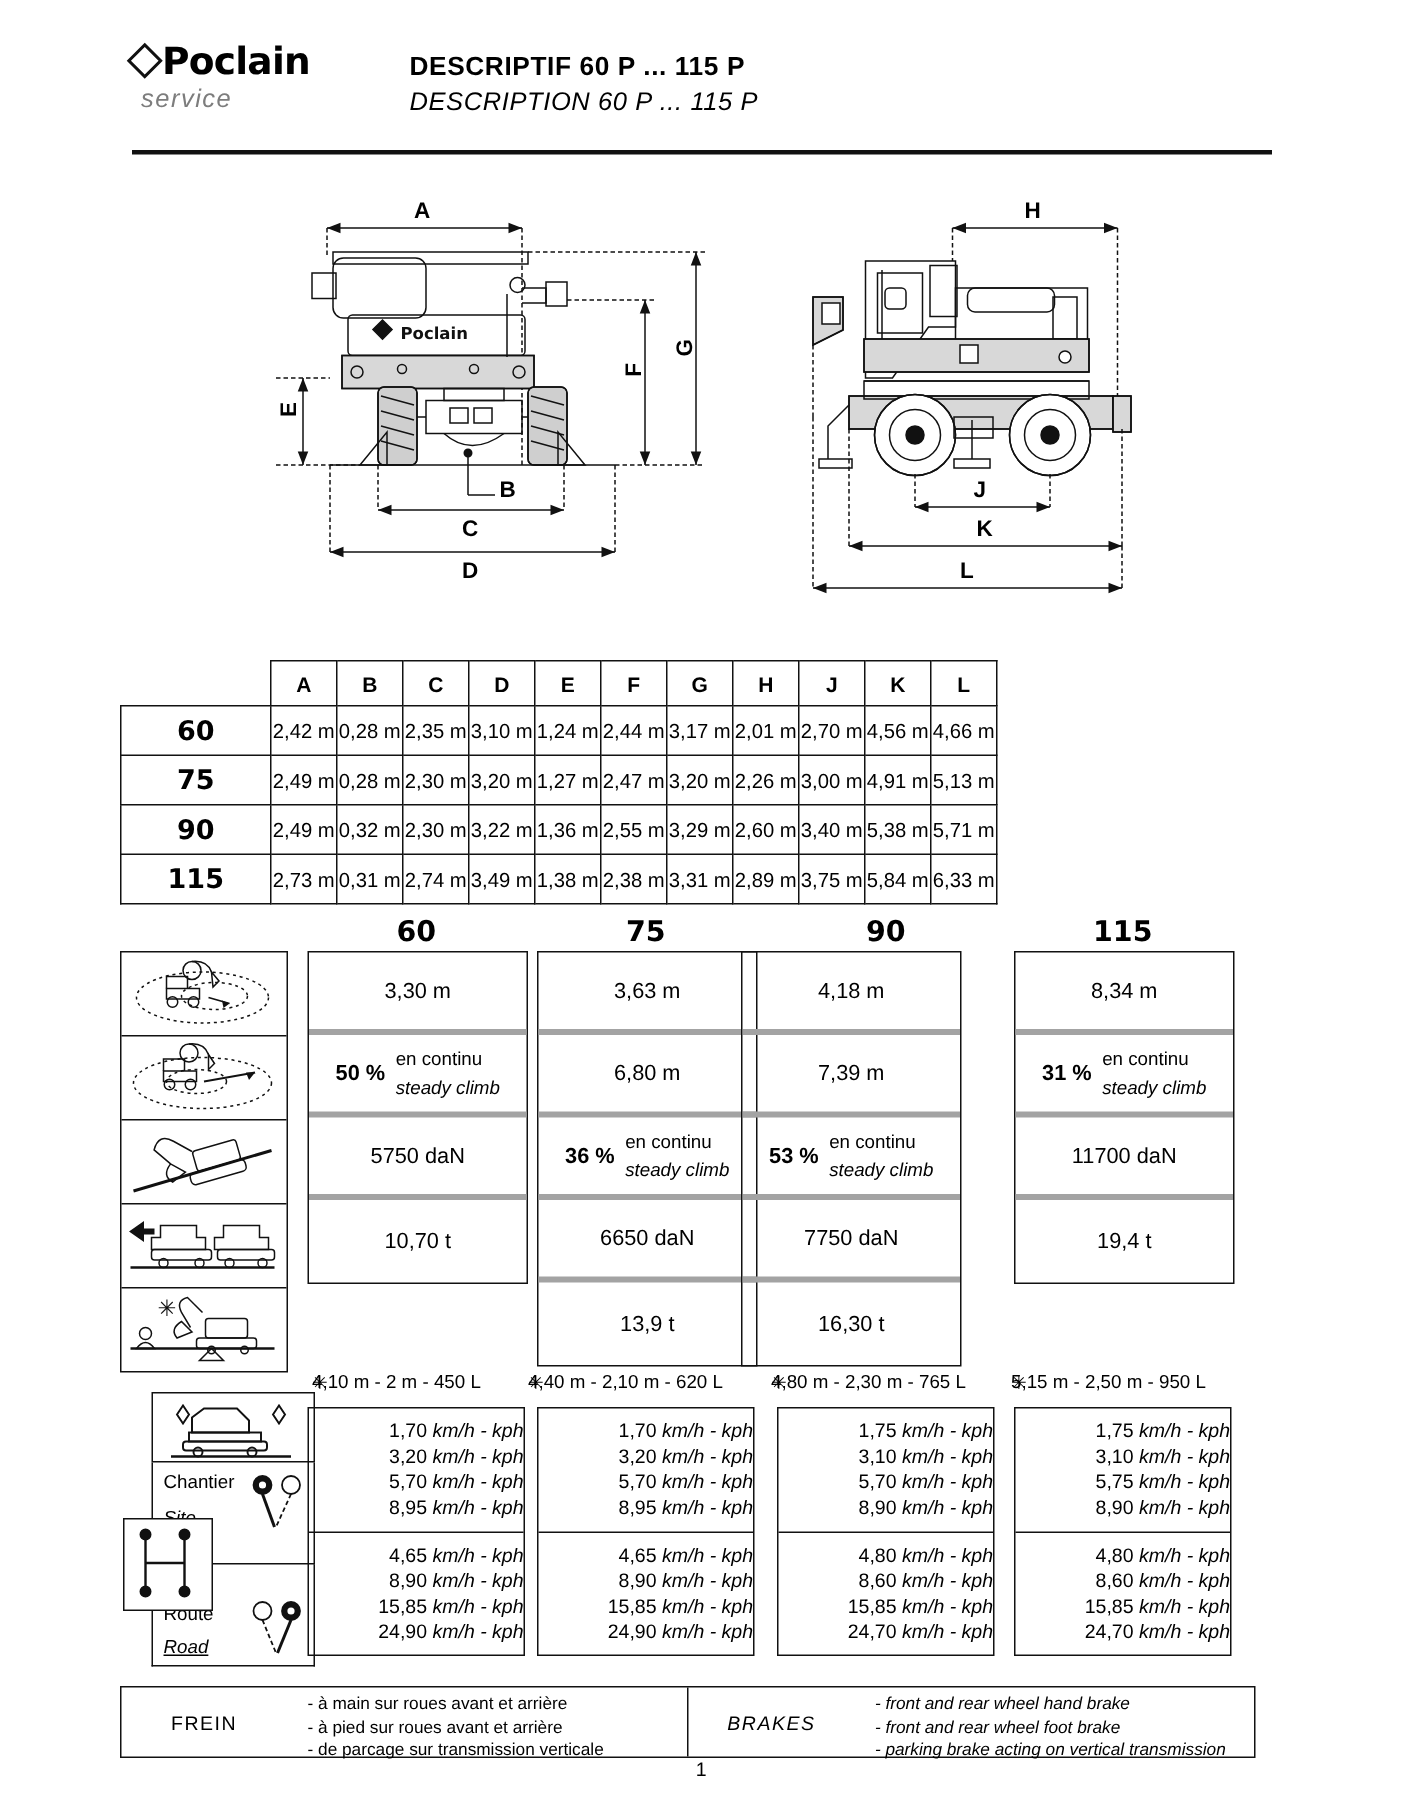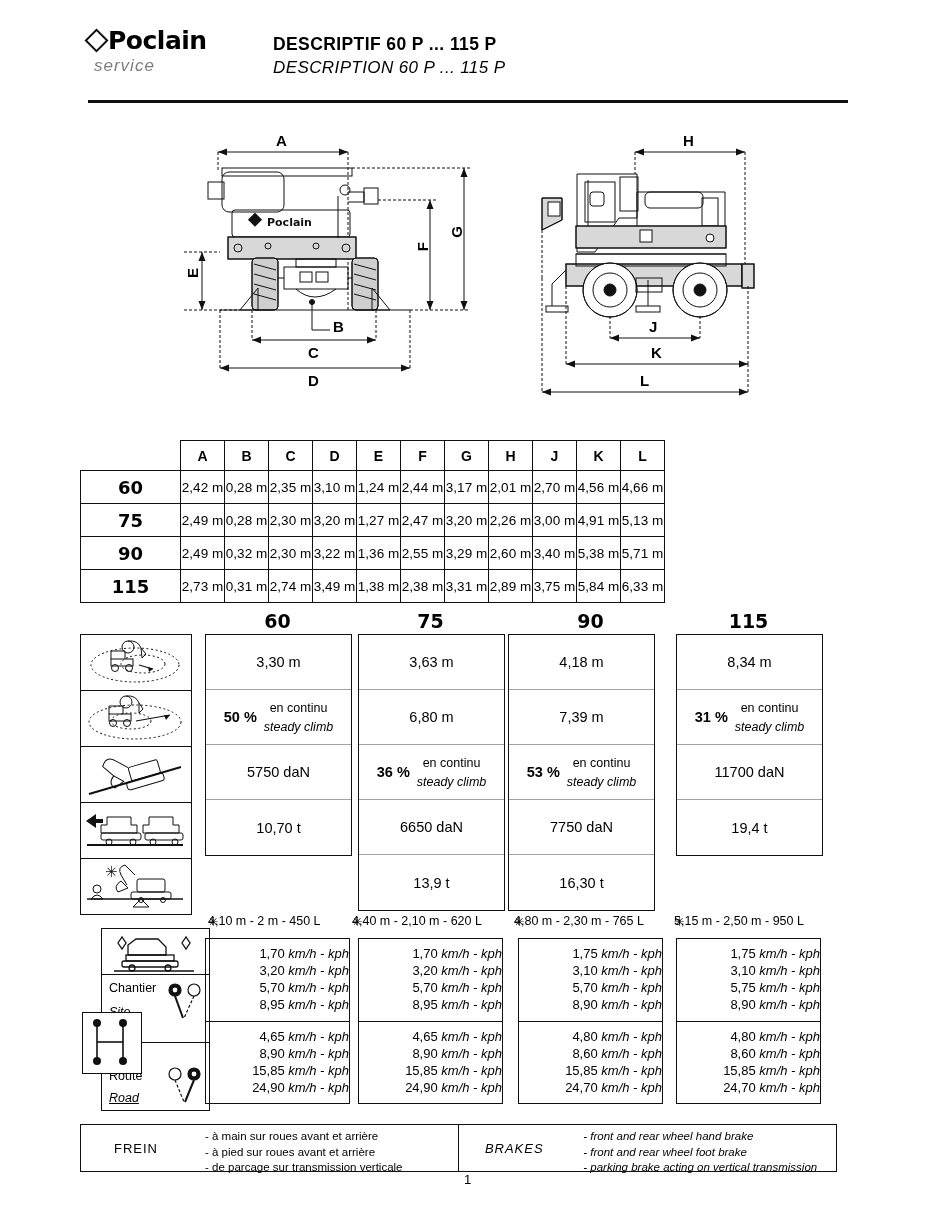--- a/index.html
+++ b/index.html
@@ -48,27 +48,27 @@
   #specs{position:absolute;left:80px;top:610px;width:775px;}
   .spec-head{position:relative;height:24px;}
   .spec-head span{position:absolute;font-weight:bold;font-size:19px;
     font-family:"DejaVu Sans", sans-serif;text-align:center;}
   .spec-body{position:relative;}
   .iconcol{position:absolute;left:0;top:0;width:110px;border:1.5px solid #111;}
   .iconcell{height:55px;border-bottom:1px solid #111;position:relative;
     overflow:hidden;}
   .iconcell:last-child{border-bottom:none;}
   .valcol{position:absolute;top:0;width:145px;border:1.5px solid #111;}
-  .valcell{height:55px;border-bottom:1px solid #a3a3a3;display:flex;
+  .valcell{height:55px;border-bottom:4px solid #a3a3a3;display:flex;
     align-items:center;justify-content:center;font-size:14.5px;
     box-sizing:border-box;}
   .valcell:last-child{border-bottom:none;}
   .grade{display:flex;align-items:center;justify-content:center;gap:7px;}
   .grade .pct{font-weight:bold;font-size:14.5px;white-space:nowrap;}
-  .grade .gl{line-height:1.25;text-align:center;}
+  .grade .gl{line-height:1.25;text-align:left;}
   .grade .g1{font-size:12.5px;}
   .grade .g2{font-size:12.5px;font-style:italic;}
   .footnotes{position:relative;height:24px;margin-top:3px;}
   .footnotes span{position:absolute;font-size:12.5px;white-space:nowrap;}
   .ast{font-size:14px;}
 
   
   #speeds{position:absolute;left:80px;top:928px;width:775px;}
   .spd-iconcol{position:absolute;left:0;top:0;width:109px;padding-left:21px;}
   .spd-box{border:1.5px solid #111;box-sizing:border-box;position:relative;}
@@ -485,21 +485,21 @@
             <span class="gl">
               <span class="g1">en continu</span><br>
               <span class="g2">steady climb</span>
             </span>
           </div>
         </div>
         <div class="valcell">6650 daN</div>
         <div class="valcell">13,9 t</div>
       </div>
 
-      <div class="valcol" style="left:428px;">
+      <div class="valcol" style="left:414px;">
         <div class="valcell">4,18 m</div>
         <div class="valcell">7,39 m</div>
         <div class="valcell">
           <div class="grade">
             <span class="pct">53 %</span>
             <span class="gl">
               <span class="g1">en continu</span><br>
               <span class="g2">steady climb</span>
             </span>
           </div>

